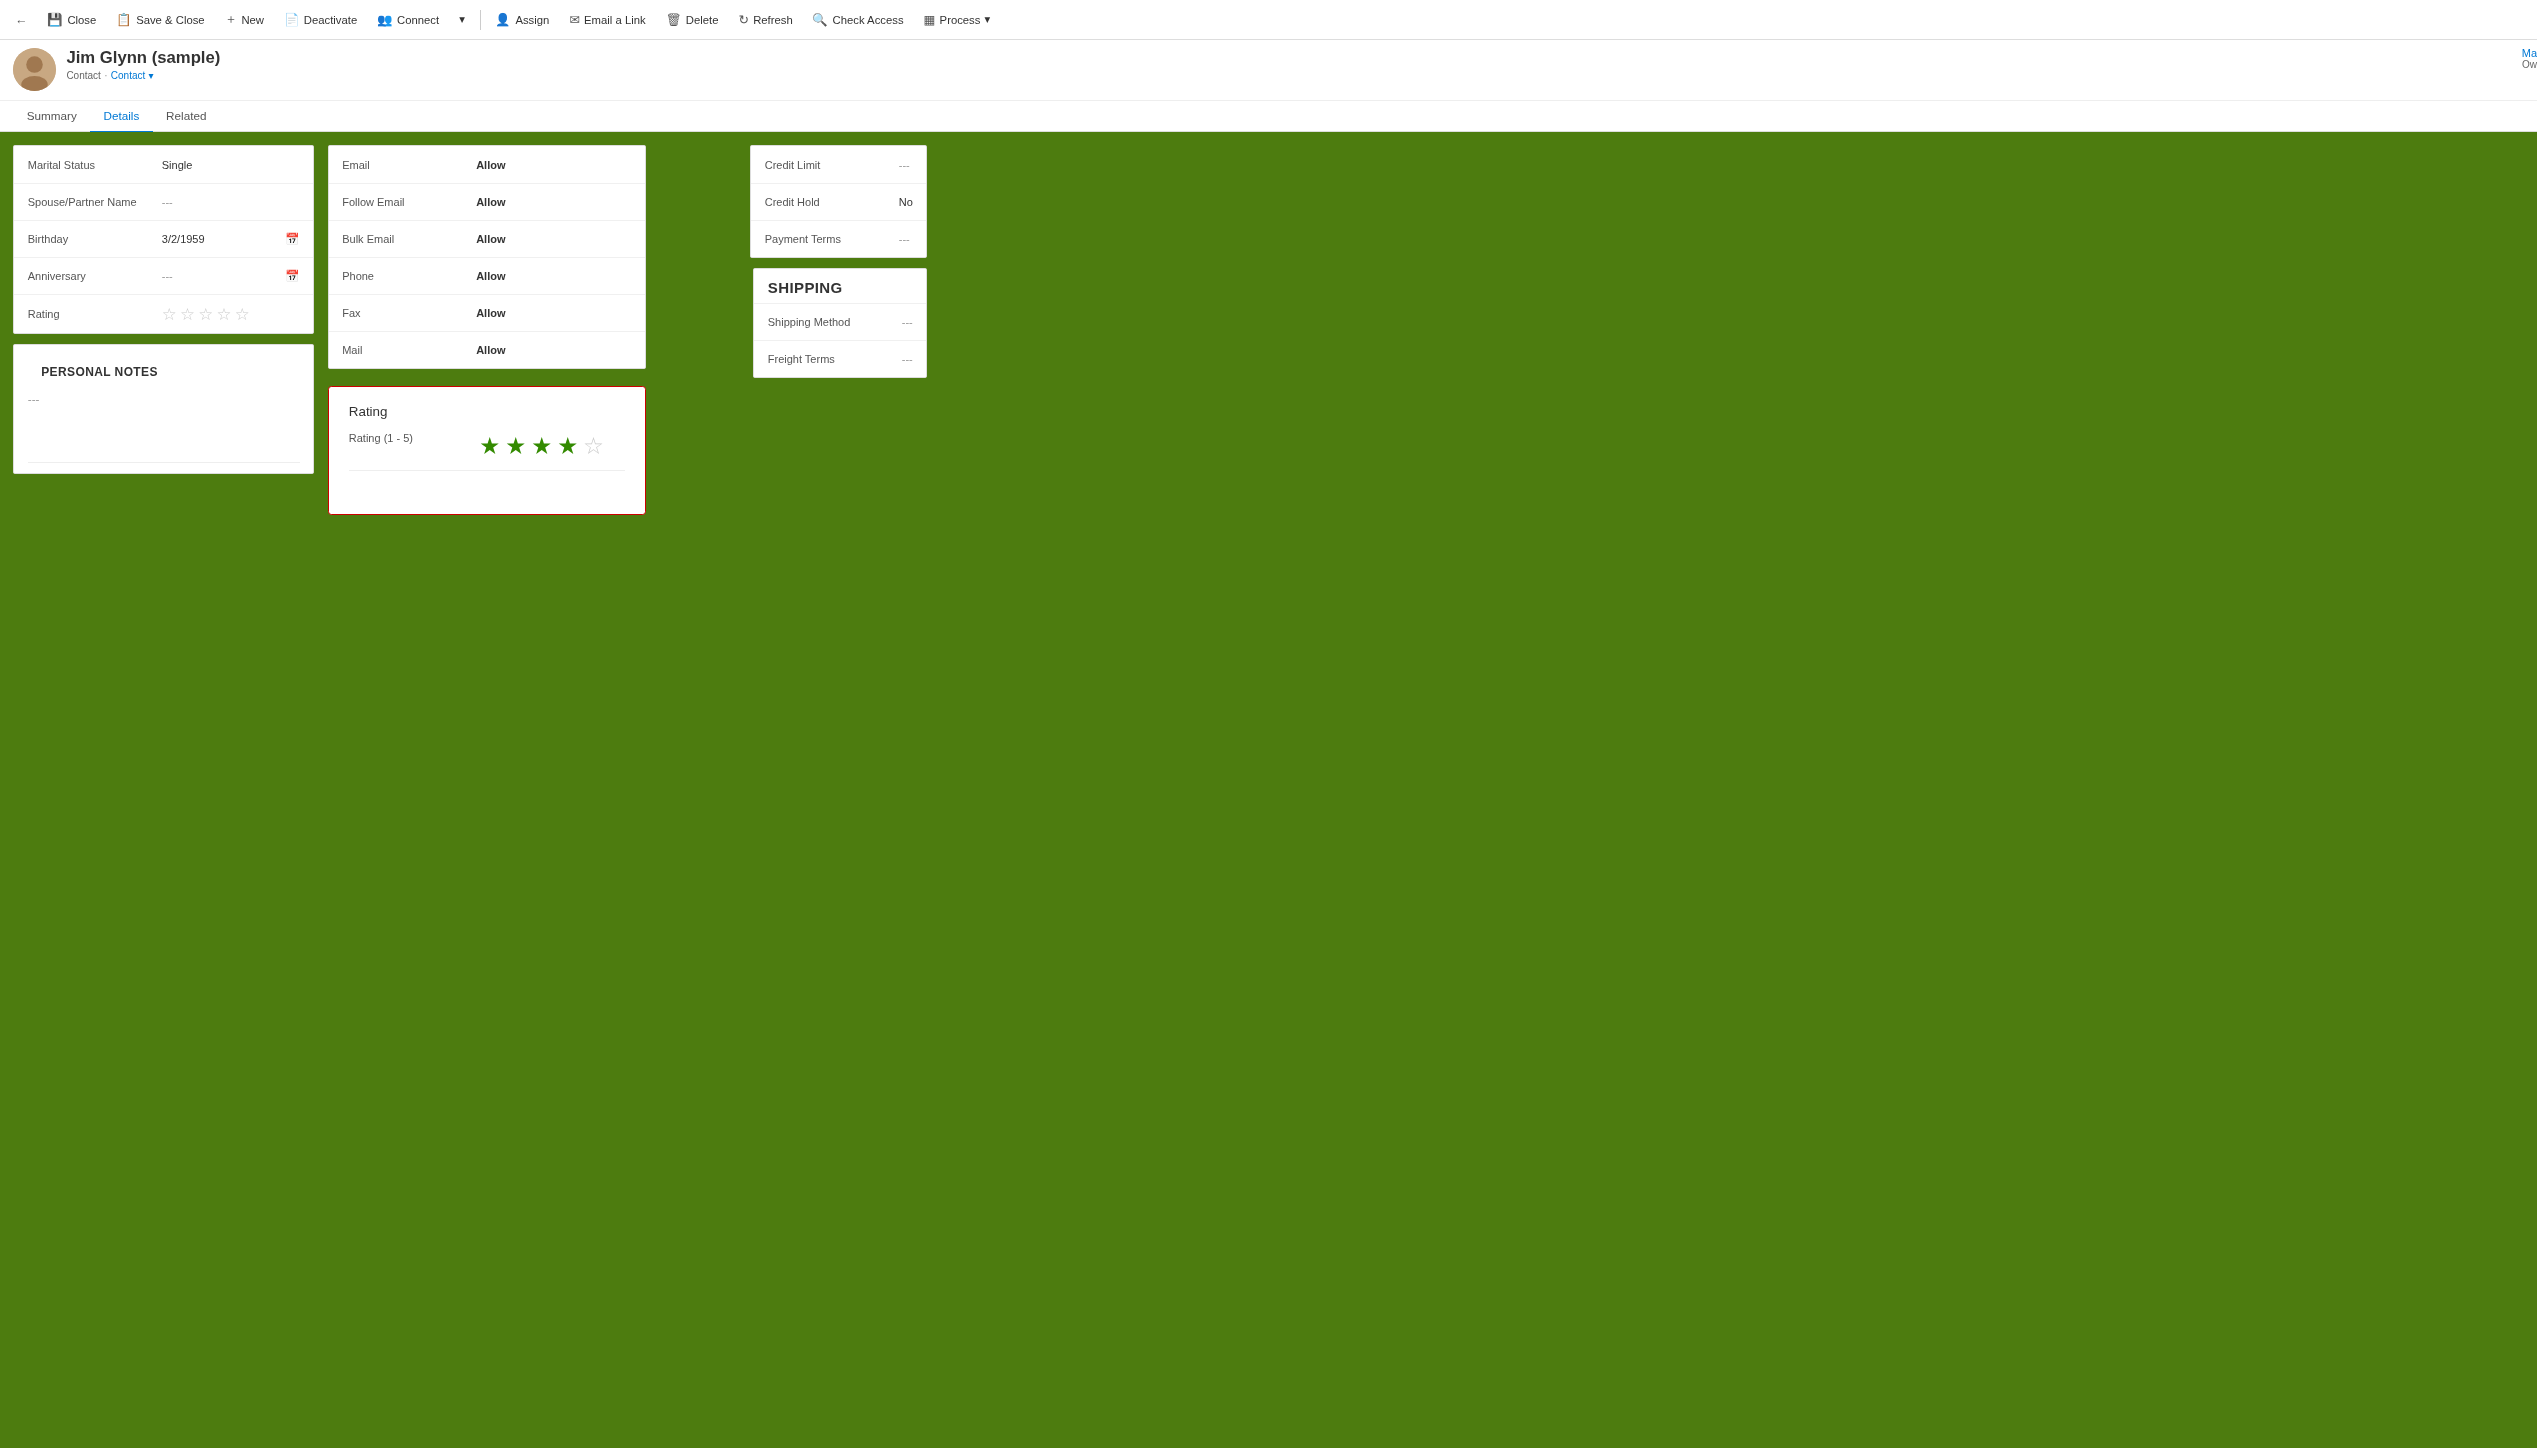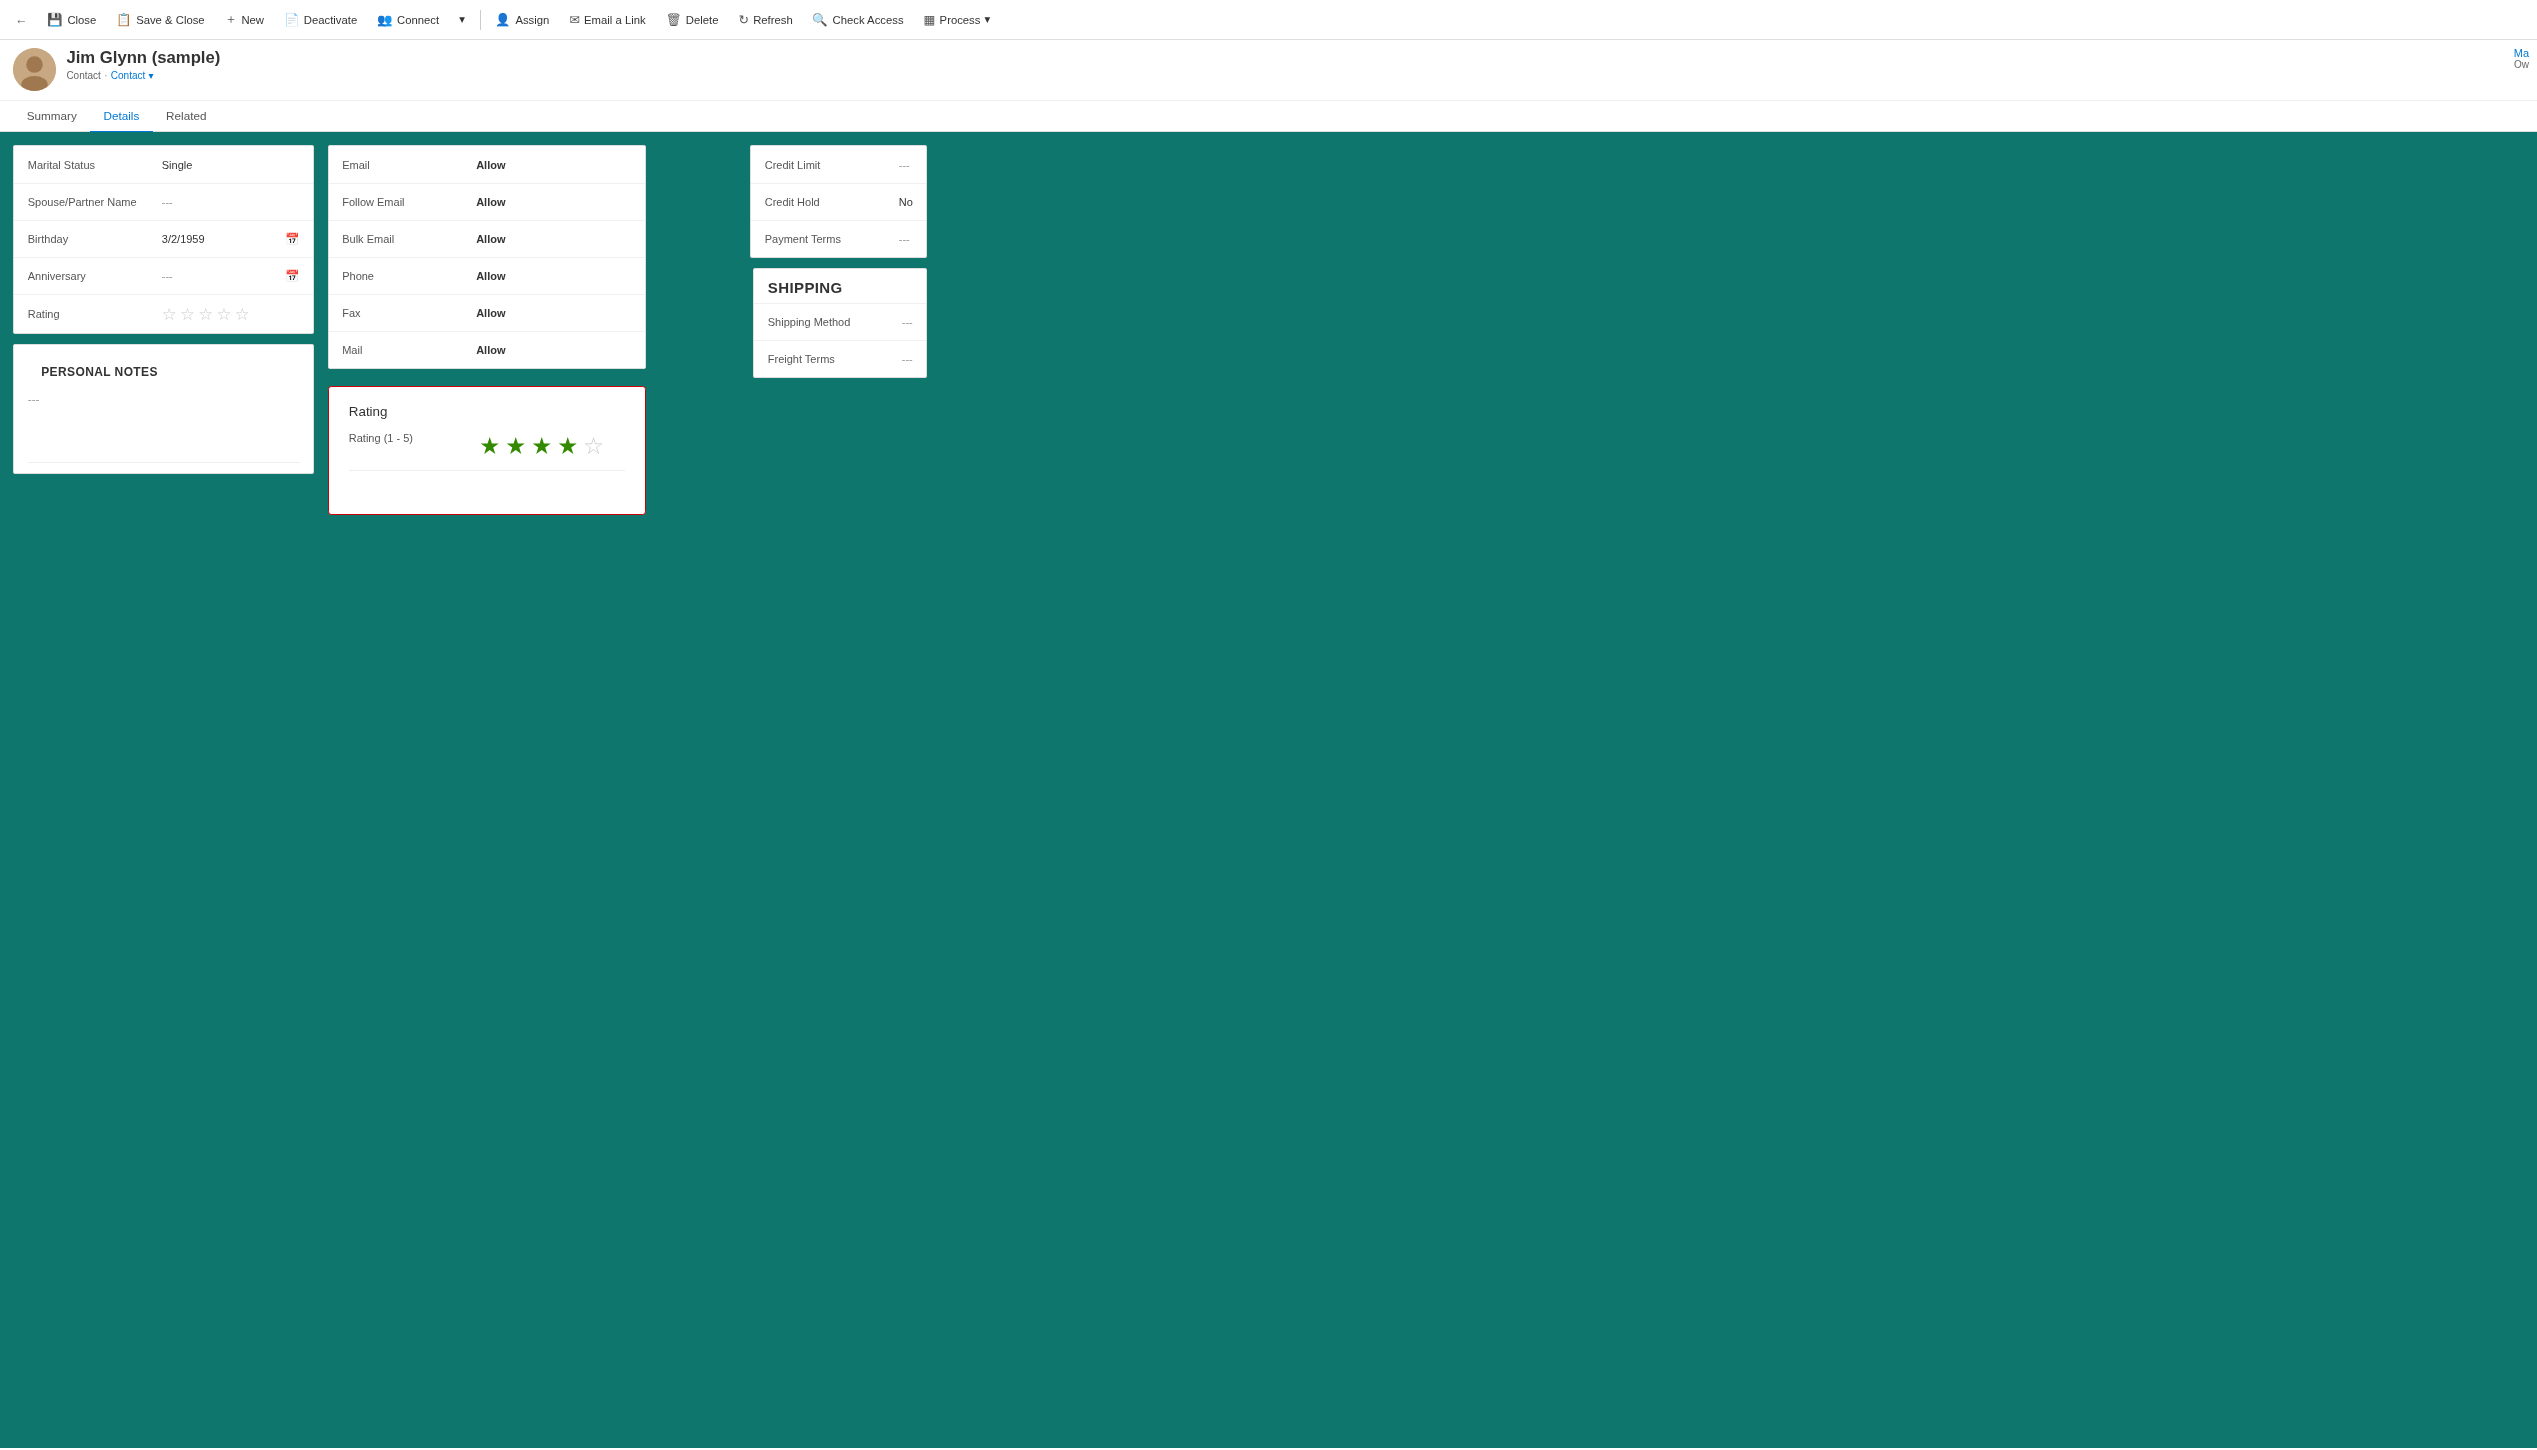--- a/index.html
+++ b/index.html
@@ -78,21 +78,21 @@
       color: #0078d4;
       border-bottom: 1.7px solid #0078d4;
       font-weight: 500;
     }
 
     
     .content {
       display: flex;
       padding: 13.4px;
       gap: 13.4px;
-      background: #0f766e;
+      background: #4d7c0f;
       min-height: calc(100vh - 134px);
     }
 
     .column {
       flex: 1;
       display: flex;
       flex-direction: column;
       gap: 10px;
       min-width: 0;
     }
@@ -257,21 +257,21 @@
   </div>
   <div>
     <div class="record-title">Jim Glynn (sample)</div>
     <div class="record-subtitle">
       <span>Contact</span>
       <span class="breadcrumb-sep">·</span>
       <span style="color:#0078d4;cursor:pointer;">Contact</span>
       <span style="color:#0078d4;cursor:pointer;">▾</span>
     </div>
   </div>
-  <div style="position:absolute;right:8px;top:6.7px;text-align:right;margin-left:36px;">
+  <div style="position:absolute;right:0;top:6.7px;text-align:right;margin-left:36px;">
     <div style="font-size:11px;color:#0078d4;font-weight:500;">Ma</div>
     <div style="font-size:10px;color:#666;">Ow</div>
   </div>
 </div>
 
 <div class="tabs">
   <div class="tab">Summary</div>
   <div class="tab active">Details</div>
   <div class="tab">Related</div>
 </div>

